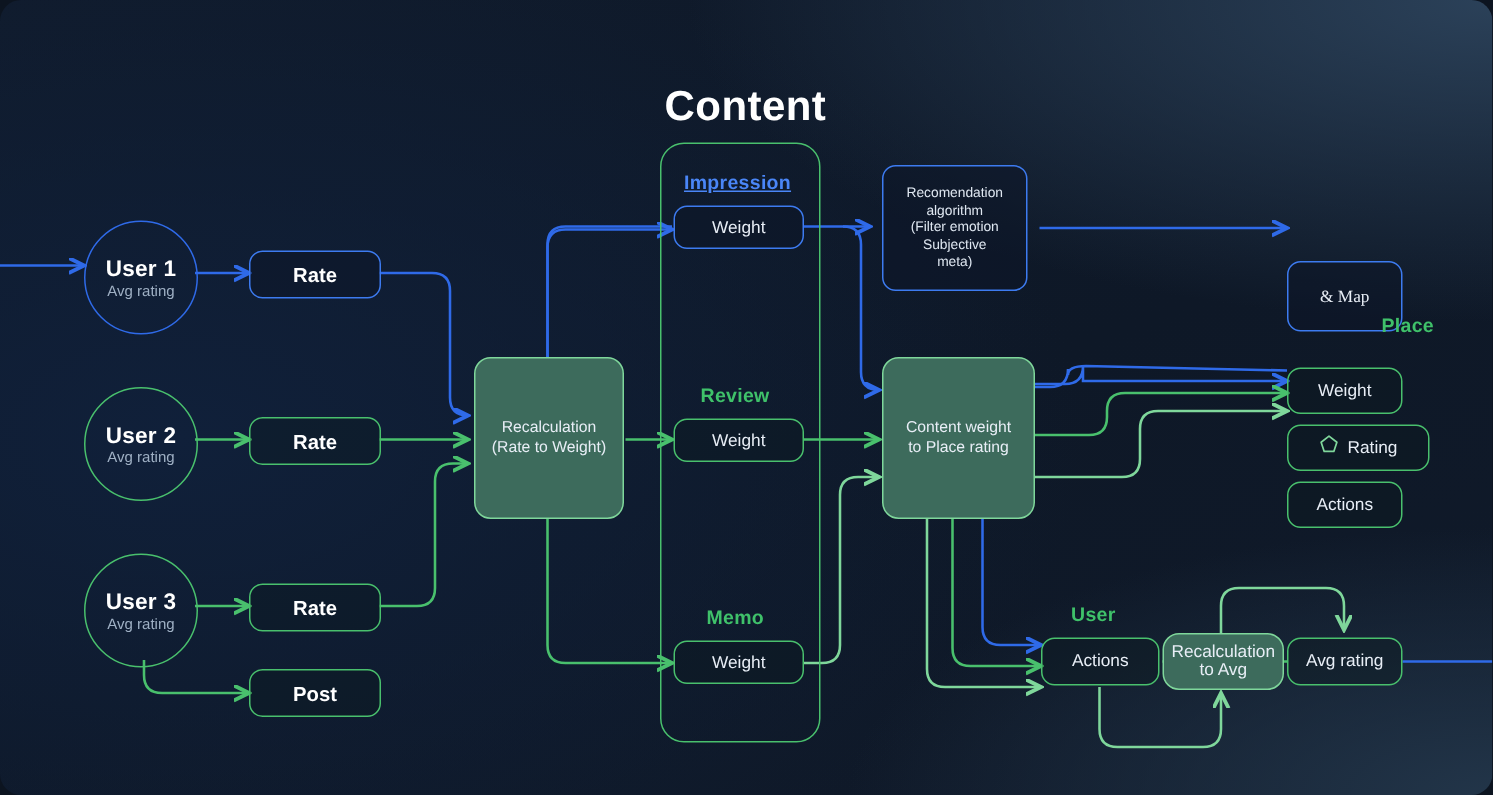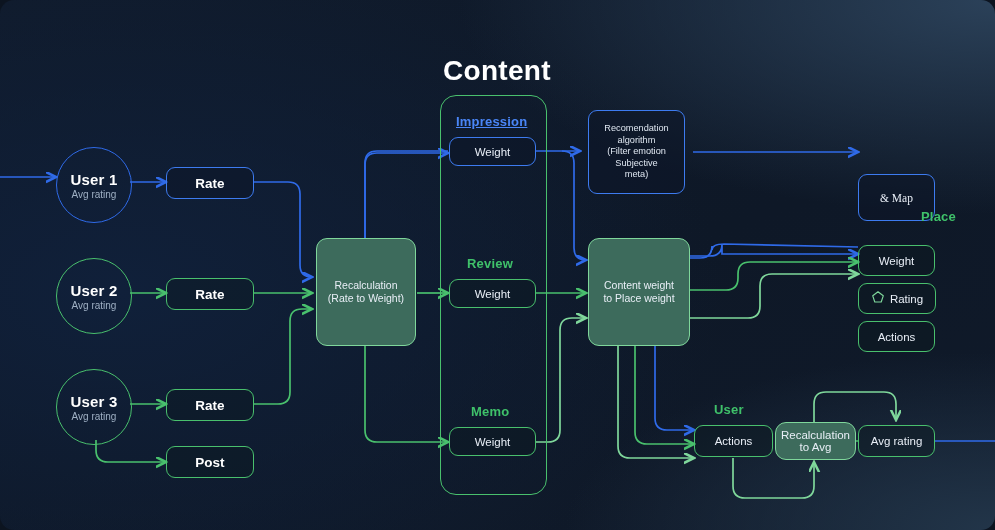--- a/index.html
+++ b/index.html
@@ -170,28 +170,28 @@
     <span class="sm-txt">Subjective</span>
     <span class="sm-txt">meta)</span>
   </div>
 
   <div class="node rbox" style="left:858px;top:174px;width:77px;height:47px;font-family:Liberation Serif, serif;">
     <span class="w-txt">&amp; Map</span>
   </div>
 
   <div class="node fillbox" style="left:588px;top:238px;width:102px;height:108px;">
     <span class="md-txt">Content weight</span>
-    <span class="md-txt">to Place weight</span>
+    <span class="md-txt">to Place rating</span>
   </div>
 
   <div class="sec-title t-green" style="left:875px;top:209px;margin-left:46px;">Place</div>
   <div class="node gbox" style="left:858px;top:245px;width:77px;height:31px;">
     <span class="w-txt">Weight</span>
   </div>
-  <div class="node gbox" style="left:858px;top:283px;width:78px;height:31px;">
+  <div class="node gbox" style="left:858px;top:283px;width:95px;height:31px;">
     <span class="rowtxt">
       <span class="star">
         <svg width="14" height="14" viewBox="0 0 24 24" fill="none" stroke="#7fd79b" stroke-width="2" stroke-linejoin="round">
           <path d="M12 3 L21 10 L17.5 20.5 L6.5 20.5 L3 10 Z"></path>
         </svg>
       </span>
       <span class="w-txt">Rating</span>
     </span>
   </div>
   <div class="node gbox" style="left:858px;top:321px;width:77px;height:31px;">

